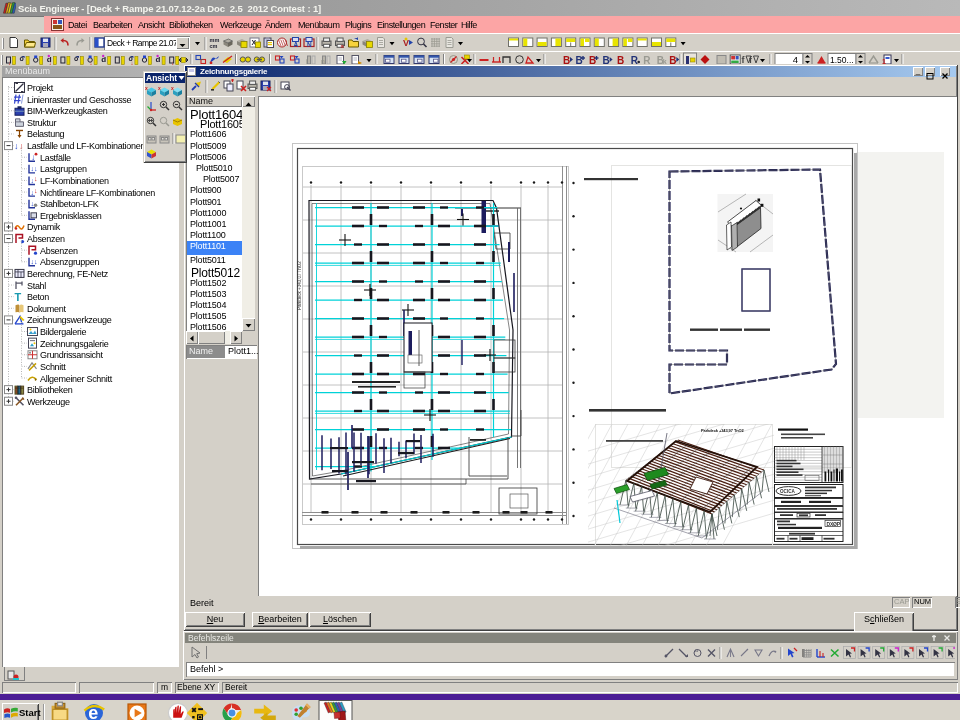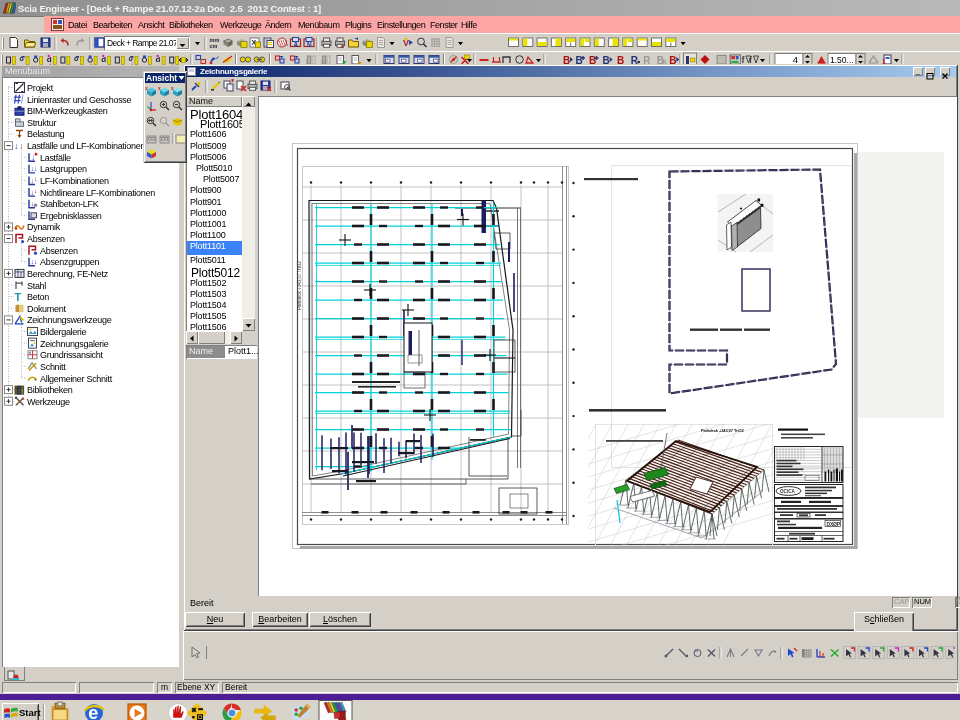--- a/index.html
+++ b/index.html
@@ -1536,20 +1536,29 @@
       </g>
       <g transform="translate(0,63)">
         <path d="M2 5 L6.5 2.5 L11 5 L6.5 7.5 Z" fill="#e8e000"></path>
         <path d="M2 5 L2 9 L6.5 11.5 L6.5 7.5 Z" fill="#3355cc"></path>
         <path d="M11 5 L11 9 L6.5 11.5 L6.5 7.5 Z" fill="#cc3333"></path>
       </g>
     </svg>
 </div>
 
 <div class="abs" style="left:183px;top:631px;width:775px;height:49px;background:#d4d0c8;box-shadow:inset 1px 1px 0 #fff, inset -1px -1px 0 #808080;">
+  <div class="abs" style="left:2px;top:2px;width:771px;height:10px;background:#84847c;">
+    <span class="abs" style="left:3px;top:0px;font-size:8.5px;color:#e8e8e4;">Befehlszeile</span>
+    <svg class="abs" style="right:18px;top:1px" width="8" height="8">
+        <path d="M4 1 L4 7 M2 2.5 L6 2.5" stroke="#e8e8e4" stroke-width="1.4"></path>
+      </svg>
+    <svg class="abs" style="right:5px;top:1px" width="8" height="8">
+        <path d="M1.5 1.5 L6.5 6.5 M6.5 1.5 L1.5 6.5" stroke="#e8e8e4" stroke-width="1.3"></path>
+      </svg>
+  </div>
   <svg class="abs" style="left:3px;top:14px" width="20" height="16">
       <path d="M6 2 L6 12 L9 9.5 L11 13 L12.5 12 L10.7 8.7 L14 8 Z" fill="#d4d0c8" stroke="#707070"></path>
     </svg>
   <div class="abs" style="left:23px;top:15px;width:1px;height:13px;background:#808080;"></div>
   <svg class="abs" style="left:480px;top:14px" width="292" height="16" id="bfz">
       <g transform="translate(0,1)">
         <line x1="2" y1="11" x2="10" y2="3" stroke="#556" stroke-width="1.2"></line>
         <circle cx="3" cy="10" r="1.4" fill="#556"></circle>
       </g>
       <g transform="translate(14,1)">
@@ -1658,20 +1667,23 @@
         <rect x="2" y="4" width="8" height="6" fill="#e8c400" stroke="#886" stroke-width="1"></rect>
         <line x1="3" y1="11" x2="11" y2="11" stroke="#555" stroke-width="1"></line>
       </g>
       <g transform="translate(315.8,1)">
         <rect x="3" y="2" width="7" height="9" fill="#f4f0da" stroke="#886" stroke-width="1"></rect>
         <line x1="4.5" y1="4" x2="8.5" y2="4" stroke="#997" stroke-width="0.8"></line>
         <line x1="4.5" y1="6" x2="8.5" y2="6" stroke="#997" stroke-width="0.8"></line>
         <line x1="4.5" y1="8" x2="8.5" y2="8" stroke="#997" stroke-width="0.8"></line>
       </g>
     </svg>
+  <div class="abs" style="left:3px;top:31px;width:769px;height:15px;background:#fff;box-shadow:inset 1px 1px 0 #808080, inset -1px -1px 0 #d4d0c8;">
+    <span class="abs" style="left:4px;top:2px;font-size:9px;">Befehl &gt;</span>
+  </div>
 </div>
 
 <div class="abs" style="left:0;top:681px;width:960px;height:13px;background:#d4d0c8;">
   <div class="abs sunken" style="left:2px;top:1px;width:74px;height:11px;"></div>
   <div class="abs sunken" style="left:79px;top:1px;width:75px;height:11px;"></div>
   <div class="abs sunken" style="left:157px;top:1px;width:15px;height:11px;">
       <span class="abs" style="left:4px;top:0px;font-size:8.5px;">m</span>
     </div>
   <div class="abs sunken" style="left:175px;top:1px;width:44px;height:11px;">
       <span class="abs" style="left:2px;top:0px;font-size:8.5px;">Ebene XY</span>

